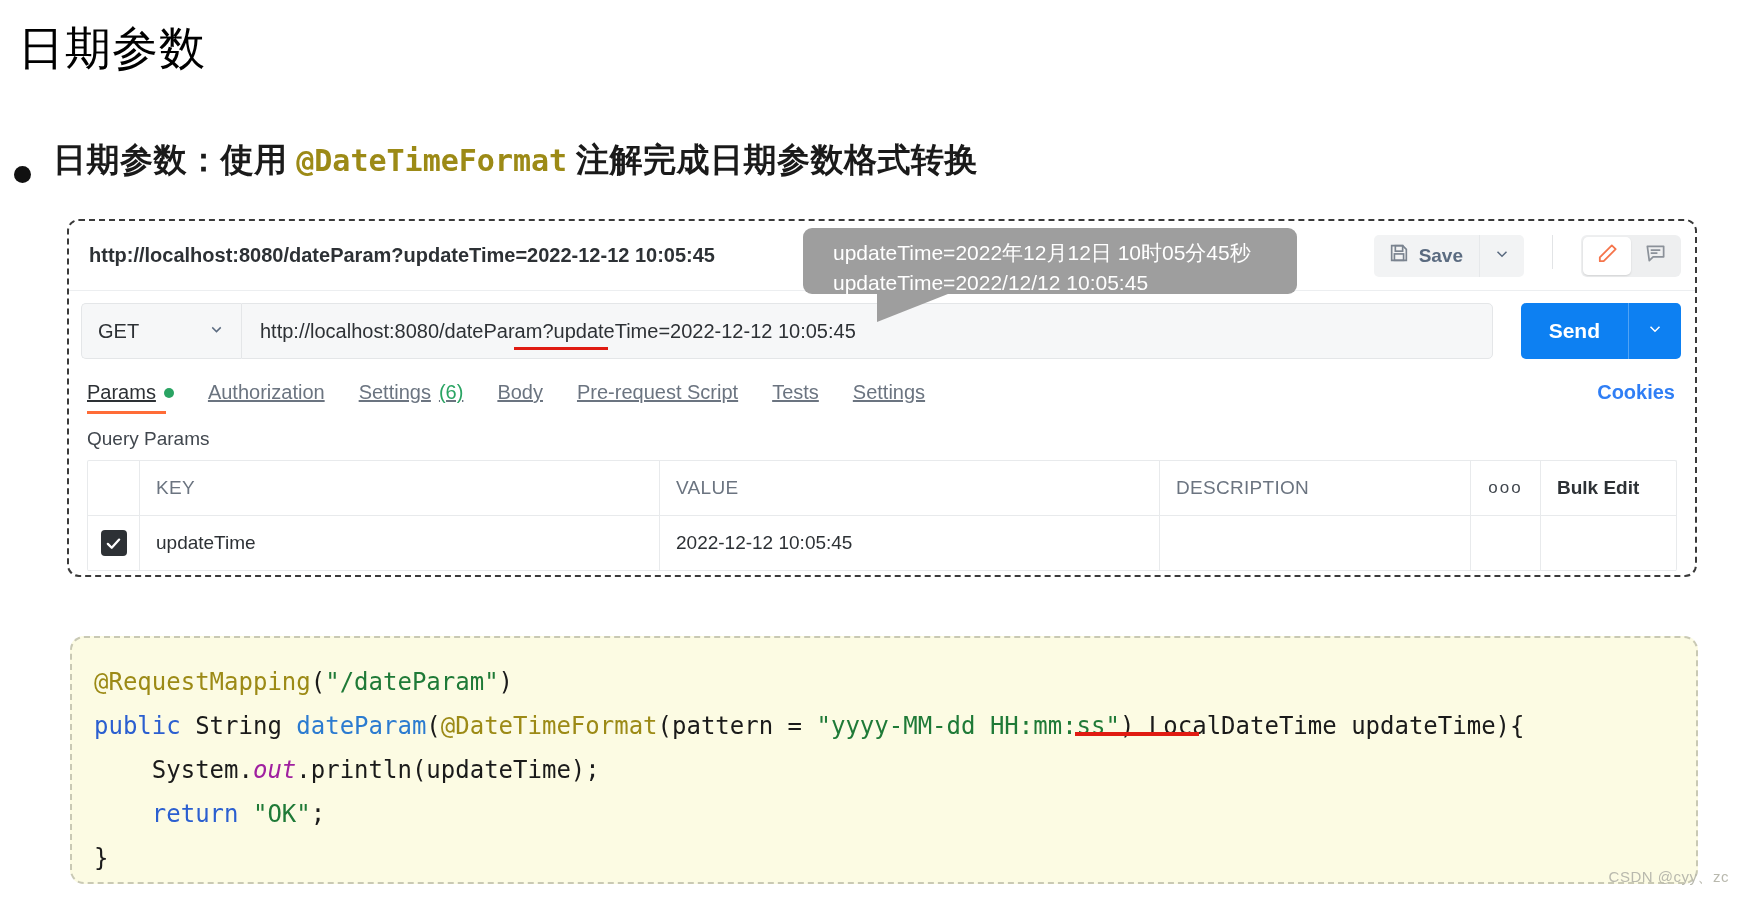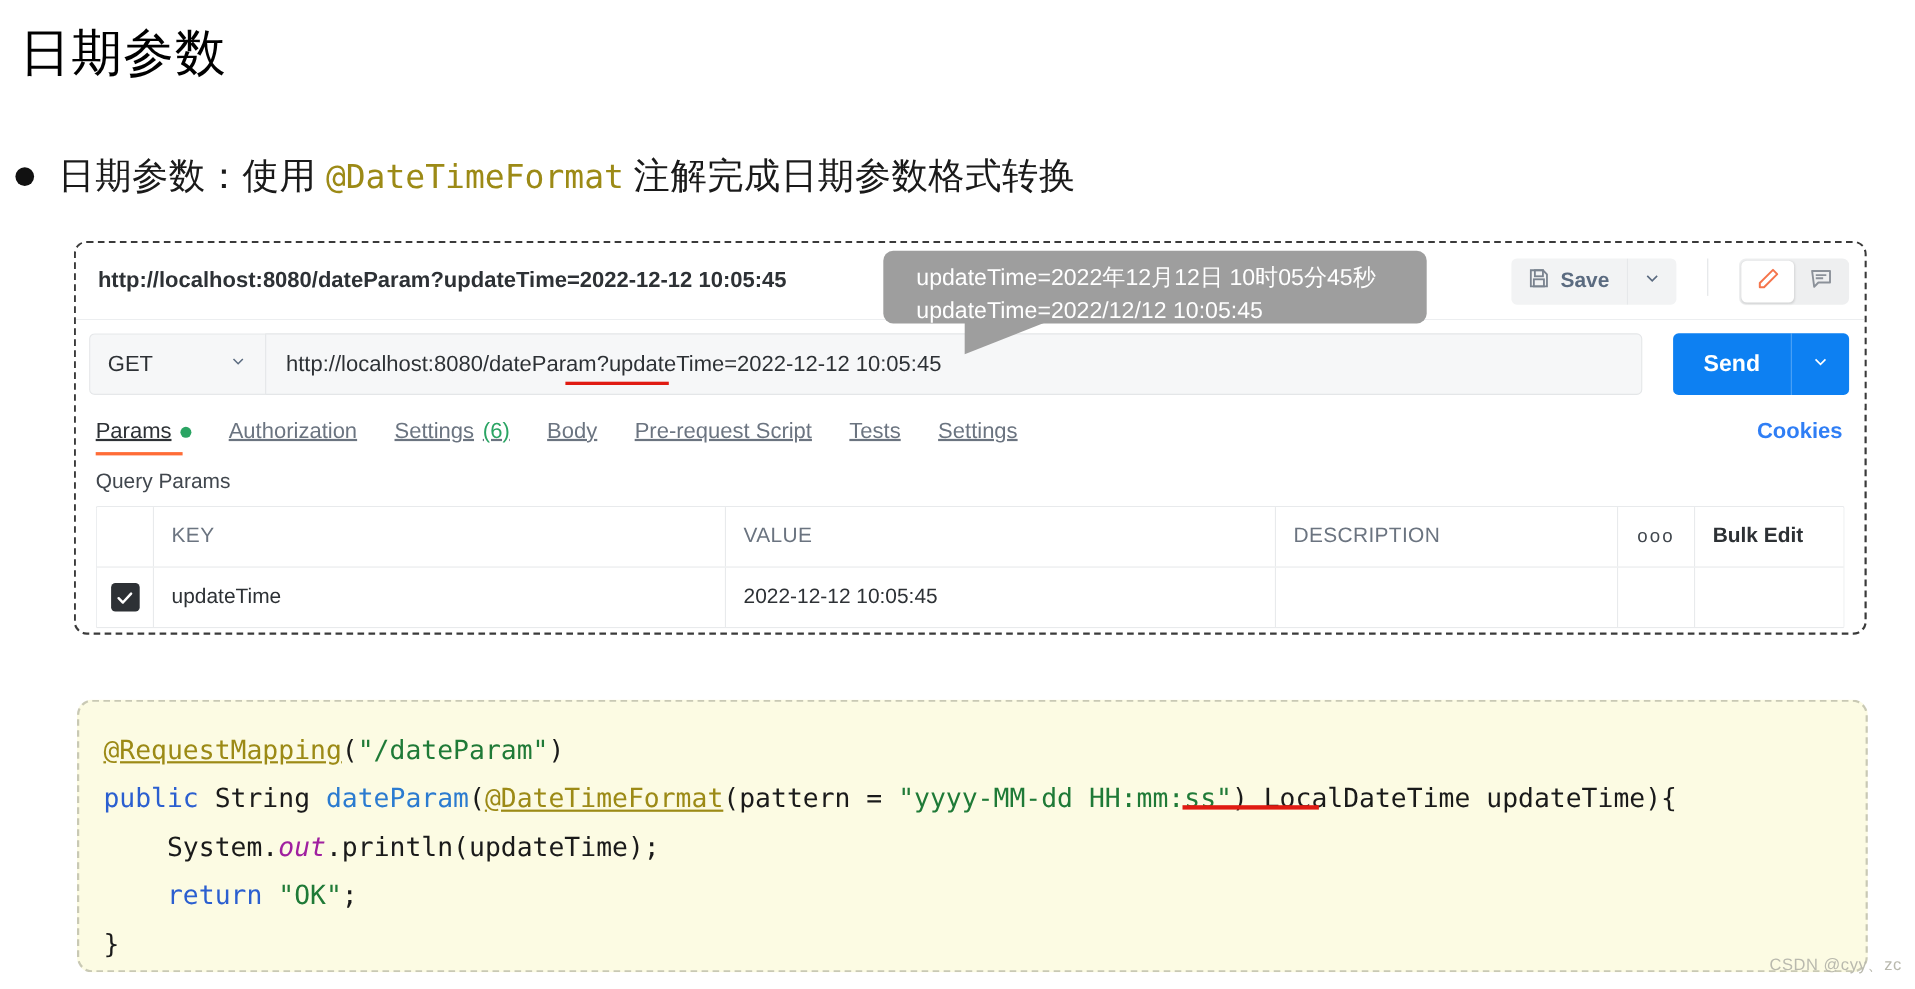--- a/index.html
+++ b/index.html
@@ -28,22 +28,23 @@
     letter-spacing: 1px;
     white-space: nowrap;
   }
 
   
   .bullet-row {
     position: absolute;
     left: 14px;
     top: 138px;
     display: flex;
-    align-items: center;
+    align-items: flex-end;
     white-space: nowrap;
+    font-weight: bold;
   }
   .bullet-dot {
     width: 17px;
     height: 17px;
     border-radius: 50%;
     background: #111;
     margin-right: 22px;
     flex: 0 0 auto;
   }
   .bullet-text {
@@ -377,21 +378,21 @@
     border-radius: 14px;
     box-sizing: border-box;
     padding: 22px 0 0 22px;
     font-family: "DejaVu Sans Mono", monospace;
     font-size: 24px;
     line-height: 44px;
     color: #1a1a1a;
     overflow: hidden;
   }
   .code-line { white-space: pre; position: relative; }
-  .k-anno { color: #9c8a16; text-decoration: underline; }
+  .k-anno { color: #9c8a16; }
   .k-str  { color: #1f7a37; }
   .k-kw   { color: #2b5fd0; }
   .k-fn   { color: #2b7bd0; }
   .k-field{ color: #a020a0; font-style: italic; }
   .code-underline {
     position: absolute;
     left: 1003px;
     top: 94px;
     width: 124px;
     height: 4px;

